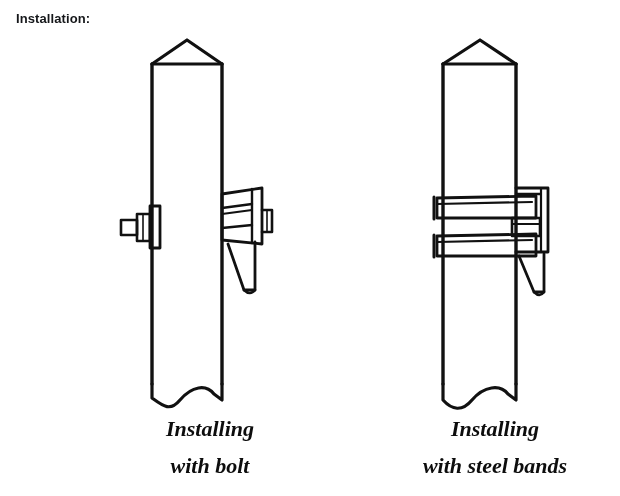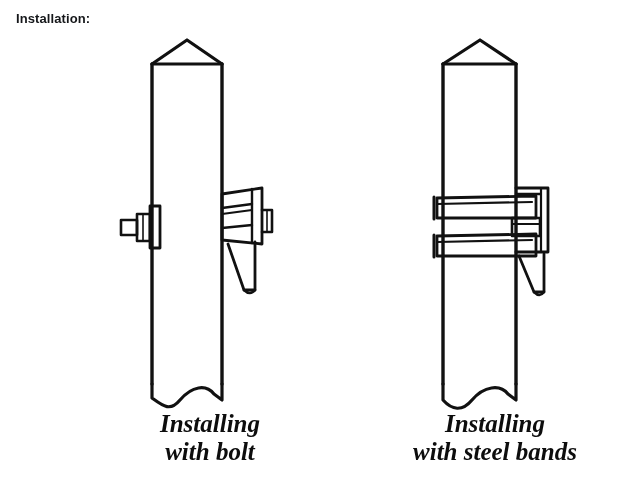--- a/index.html
+++ b/index.html
@@ -43,22 +43,22 @@
   .figure-svg {
     display: block;
     width: 620px;
     height: 468px;
   }
   .caption {
     position: absolute;
     font-family: "Liberation Serif", serif;
     font-style: italic;
     font-weight: 700;
-    font-size: 25px;
-    line-height: 28px;
+    font-size: 22px;
+    line-height: 37px;
     color: #0d0d0d;
     text-align: center;
     white-space: pre-line;
   }
   .caption-left {
     left: 95px;
     top: 410px;
     width: 230px;
   }
   .caption-right {

